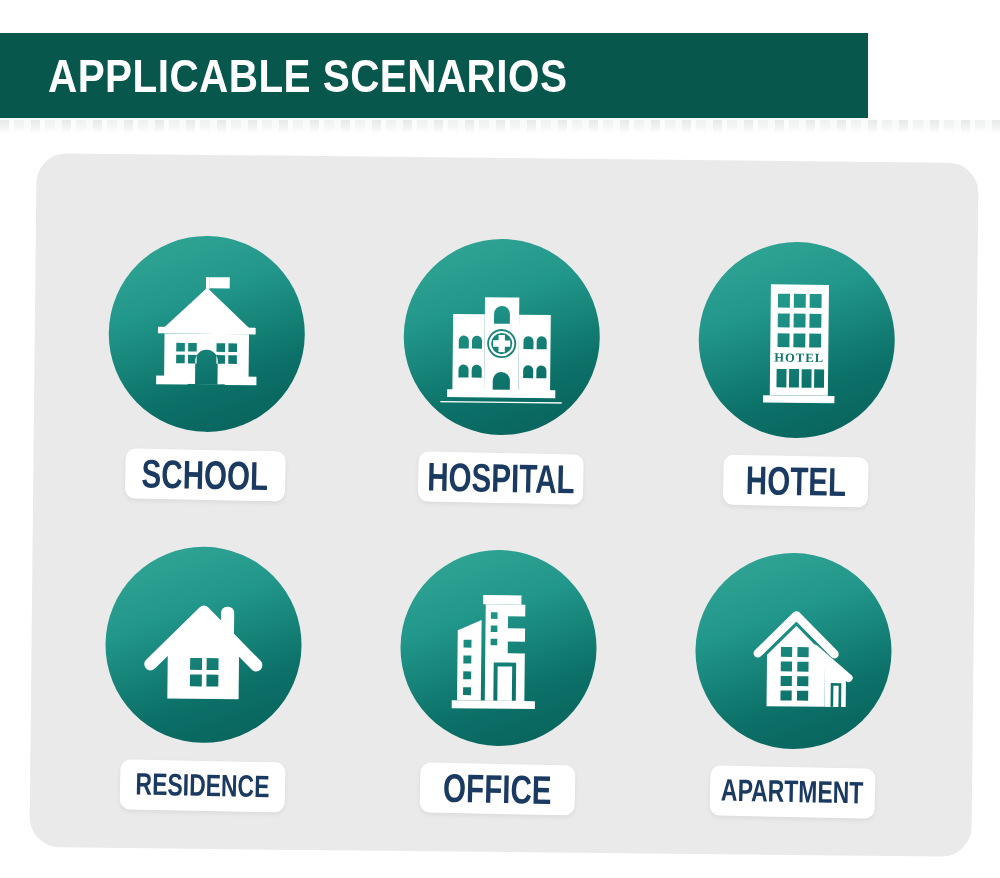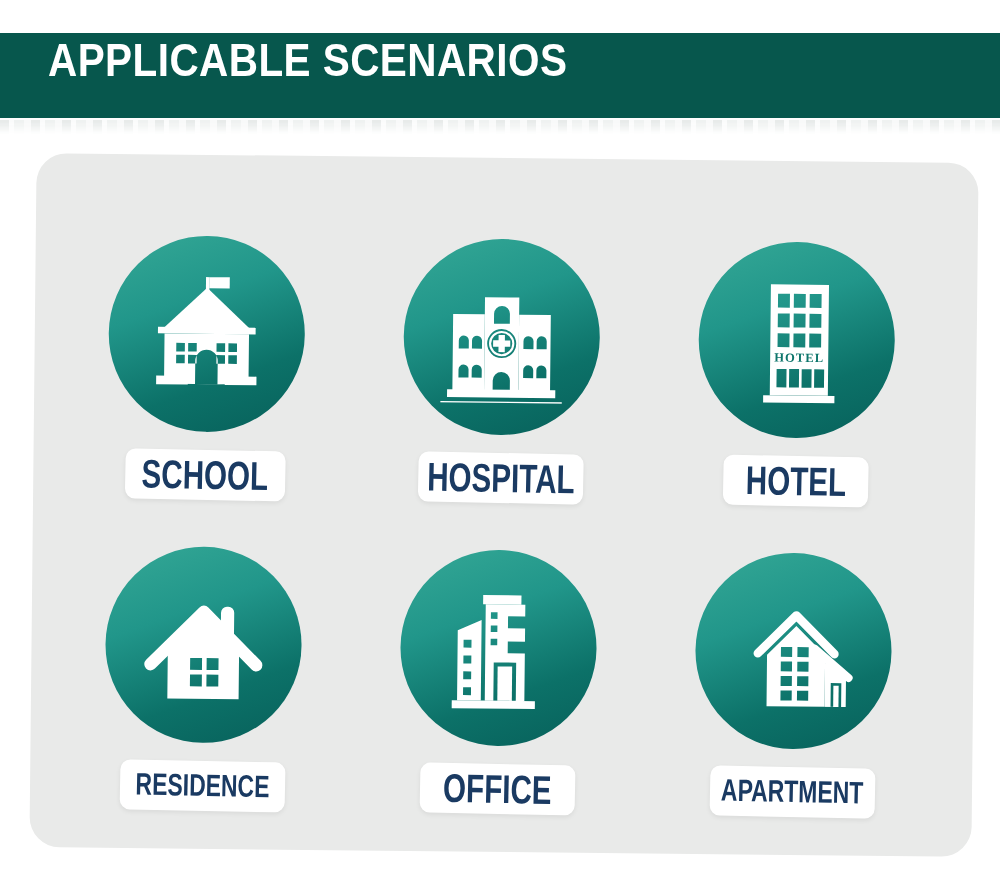--- a/index.html
+++ b/index.html
@@ -2,22 +2,22 @@
 <html><head>
 <meta charset="utf-8">
 <style>
   html,body{margin:0;padding:0;}
   body{
     width:1000px;height:878px;position:relative;background:#ffffff;overflow:hidden;
     font-family:"Liberation Sans", sans-serif;
   }
   
   .banner{
-    position:absolute;left:0;top:33px;width:1000px;height:85px;
-    background:#07574d;display:flex;
+    position:absolute;left:0;top:33px;width:868px;height:85px;
+    background:#07574d;display:flex;align-items:center;
   }
   .banner-title{
     margin-left:48px;color:#ffffff;font-weight:700;font-size:46px;
     letter-spacing:.5px;white-space:nowrap;
     display:inline-block;transform:scaleX(.88);transform-origin:0 50%;
   }
   .torn-edge{
     position:absolute;left:0;top:120px;width:1000px;height:15px;
     background:repeating-linear-gradient(90deg,
       #e4e8e7 0 9px,#fafbfb 9px 14px,#edf0ef 14px 24px,#f7f8f8 24px 31px);

